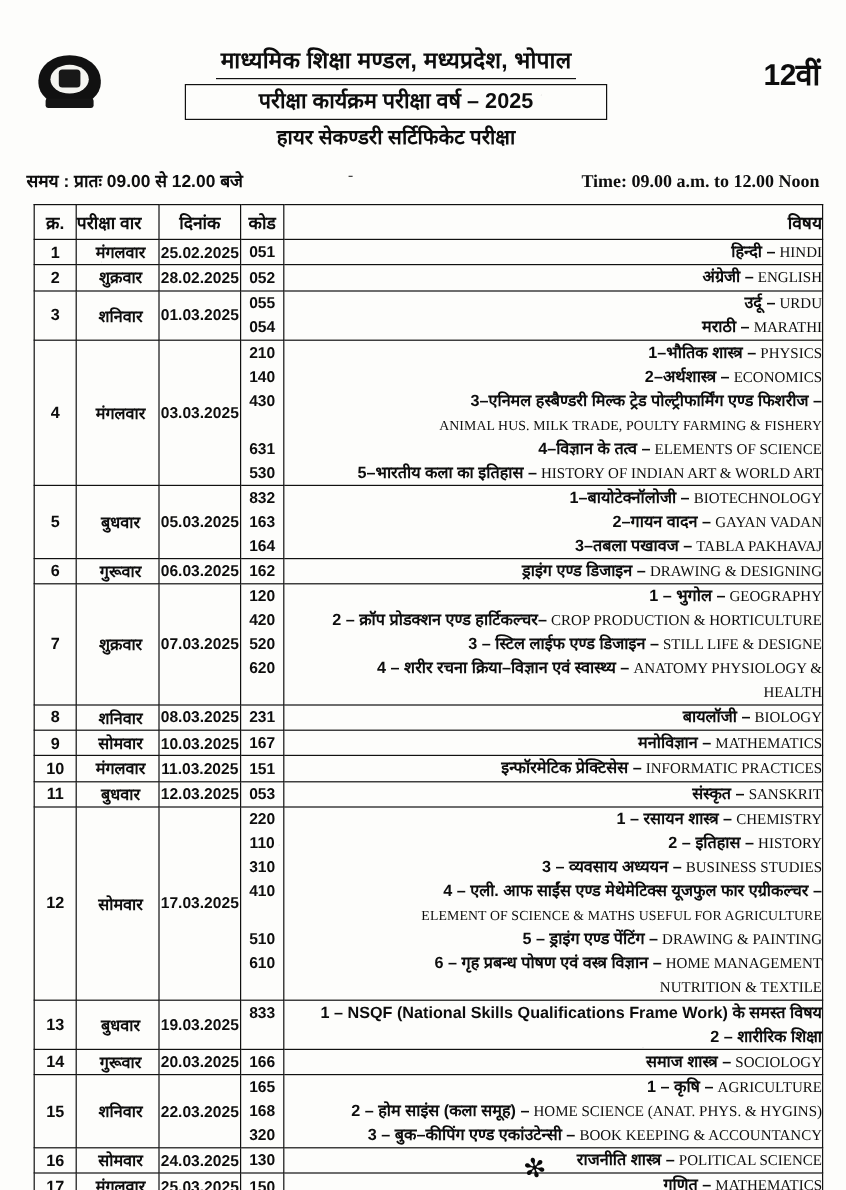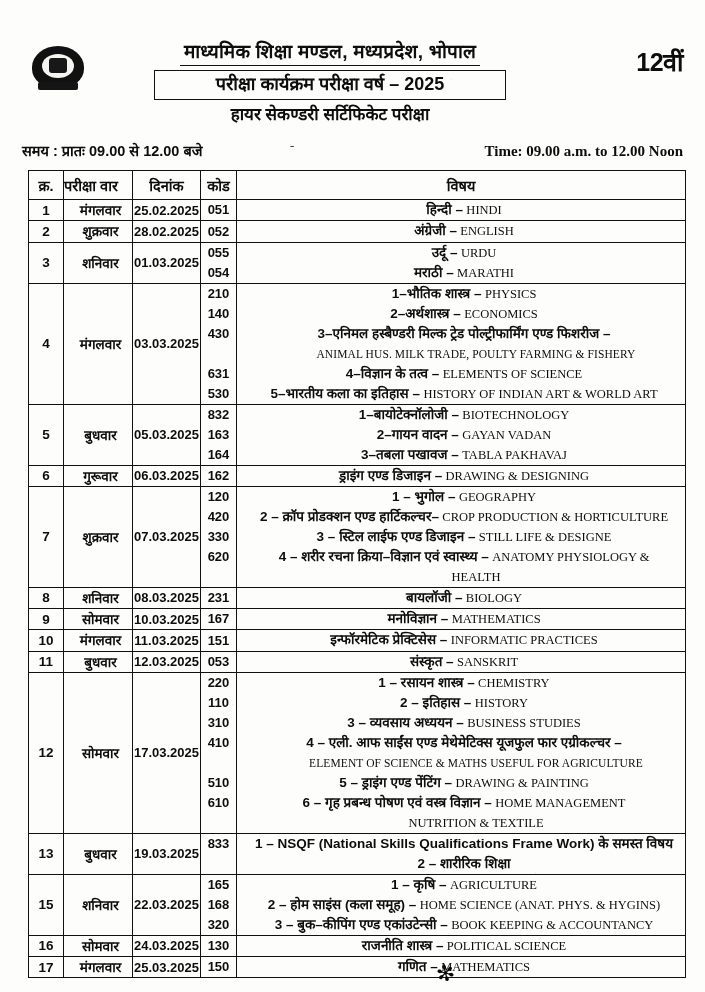--- a/index.html
+++ b/index.html
@@ -162,21 +162,21 @@
   }
   table.sched td, table.sched th {
     border: 1.3px solid #111;
     padding: 0;
     vertical-align: middle;
   }
   .c-sn    { width: 34px;  text-align: center; }
   .c-day   { width: 68px;  text-align: center;  padding-left: 5px !important; }
   .c-date  { width: 67px;  text-align: center; }
   .c-code  { width: 35px;  text-align: center; }
-  .c-subj  { width: 448px; text-align: center; }
+  .c-subj  { width: 448px; text-align: right; }
 
   thead th {
     font-family: "Liberation Sans", "DejaVu Sans", sans-serif;
     font-size: 14.5px;
     font-weight: 700;
     height: 28px;
     text-align: center;
   }
   thead th.c-day { text-align: left; padding-left: 0 !important; }
 
@@ -407,21 +407,21 @@
           </td>
         </tr>
         <tr>
           <td class="c-sn">7</td>
           <td class="c-day">शुक्रवार</td>
           <td class="c-date">07.03.2025</td>
           <td class="c-code">
             <span class="stack">
               <span class="ln">120</span>
               <span class="ln">420</span>
-              <span class="ln">330</span>
+              <span class="ln">520</span>
               <span class="ln">620</span>
               <span class="ln blank">&nbsp;</span>
             </span>
           </td>
           <td class="c-subj">
             <span class="stack">
               <span class="ln"><span class="hi">1 – भुगोल –</span><span> </span><span class="en-reg">GEOGRAPHY</span></span>
               <span class="ln"><span class="hi">2 – क्रॉप प्रोडक्शन एण्ड हार्टिकल्चर–</span><span> </span><span class="en-reg">CROP PRODUCTION &amp; HORTICULTURE</span></span>
               <span class="ln"><span class="hi">3 – स्टिल लाईफ एण्ड डिजाइन –</span><span> </span><span class="en-reg">STILL LIFE &amp; DESIGNE</span></span>
               <span class="ln"><span class="hi">4 – शरीर रचना क्रिया–विज्ञान एवं स्वास्थ्य –</span><span> </span><span class="en-reg">ANATOMY PHYSIOLOGY &amp;</span></span>
@@ -529,20 +529,35 @@
             </span>
           </td>
           <td class="c-subj">
             <span class="stack">
               <span class="ln"><span class="hi">1 – NSQF (National Skills Qualifications Frame Work) के समस्त विषय</span></span>
               <span class="ln"><span class="hi">2 – शारीरिक शिक्षा</span></span>
             </span>
           </td>
         </tr>
         <tr>
+          <td class="c-sn">14</td>
+          <td class="c-day">गुरूवार</td>
+          <td class="c-date">20.03.2025</td>
+          <td class="c-code single">
+            <span class="stack">
+              <span class="ln">166</span>
+            </span>
+          </td>
+          <td class="c-subj single">
+            <span class="stack">
+              <span class="ln"><span class="hi">समाज शास्त्र –</span><span> </span><span class="en-reg">SOCIOLOGY</span></span>
+            </span>
+          </td>
+        </tr>
+        <tr>
           <td class="c-sn">15</td>
           <td class="c-day">शनिवार</td>
           <td class="c-date">22.03.2025</td>
           <td class="c-code">
             <span class="stack">
               <span class="ln">165</span>
               <span class="ln">168</span>
               <span class="ln">320</span>
             </span>
           </td>

